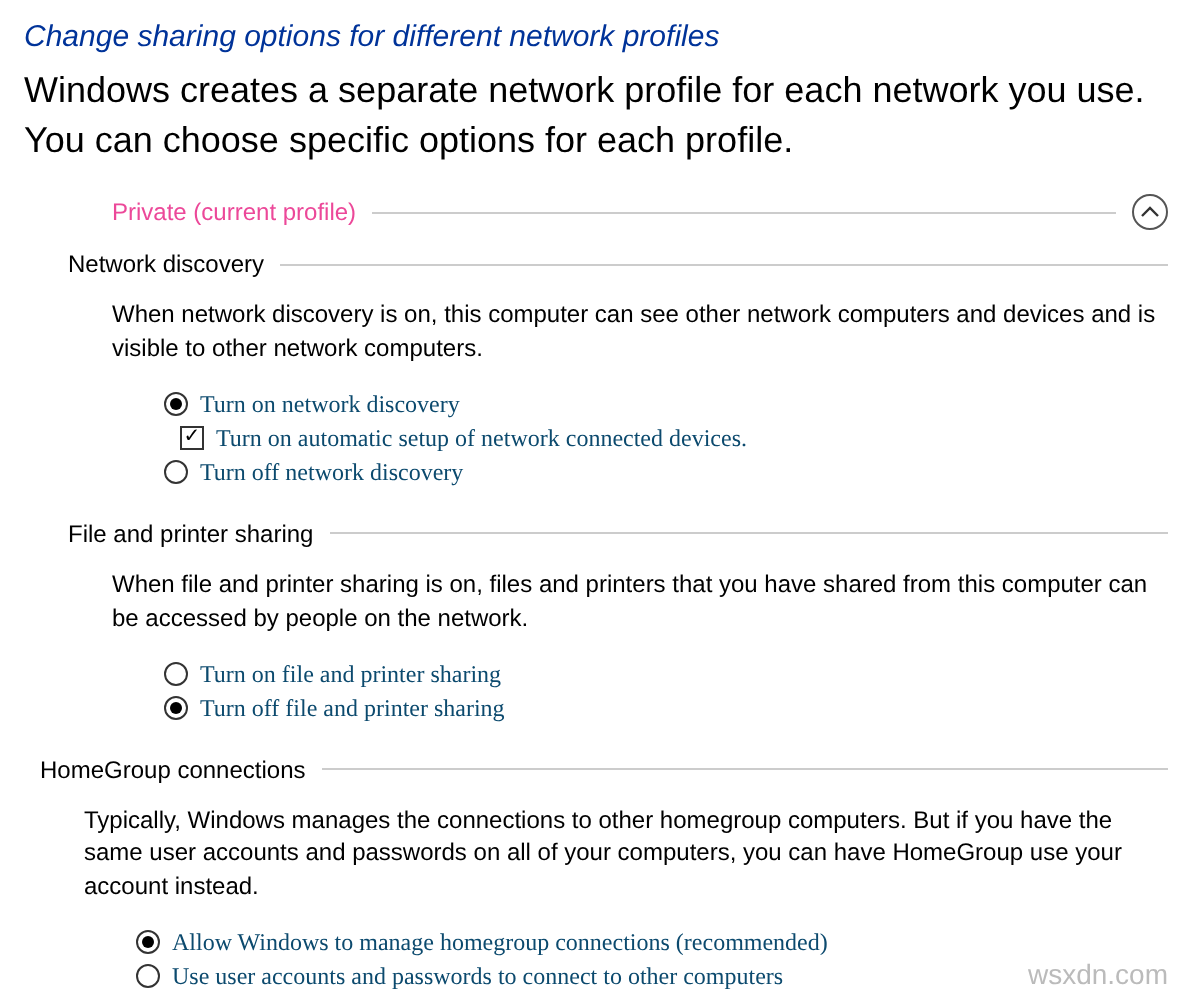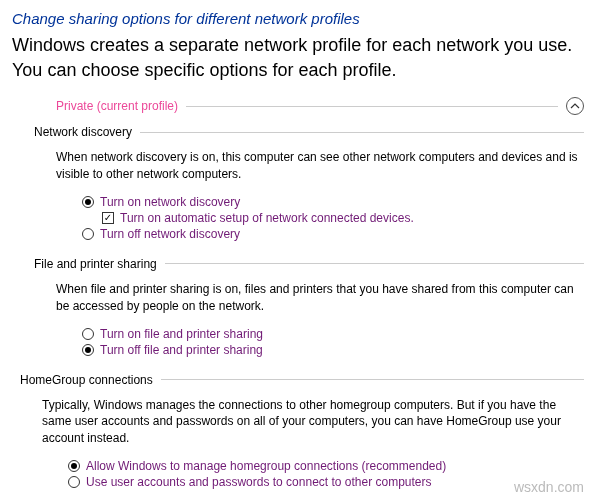--- a/index.html
+++ b/index.html
@@ -83,21 +83,21 @@
     .options {
       margin-left: 48px;
     }
     .radio-row, .check-row {
       display: flex;
       align-items: center;
       margin-bottom: 2px;
       cursor: pointer;
     }
     .check-row {
-      margin-left: 20px;
+      margin-left: 8px;
     }
     .radio {
       width: 12px;
       height: 12px;
       border: 1px solid #333;
       border-radius: 50%;
       margin-right: 6px;
       display: flex;
       align-items: center;
       justify-content: center;
@@ -122,21 +122,22 @@
       background: #fff;
     }
     .checkbox.checked::after {
       content: "✓";
       font-size: 10px;
       line-height: 1;
       color: #000;
     }
     .opt-label {
       font-size: 12px;
-      color: #701a75;
+      color: #0c4a6e;
+      font-family: Liberation Serif, serif;
     }
     .watermark {
       position: absolute;
       right: 12px;
       bottom: 6px;
       font-size: 14px;
       color: #bbb;
     }
   </style>
 </head>

